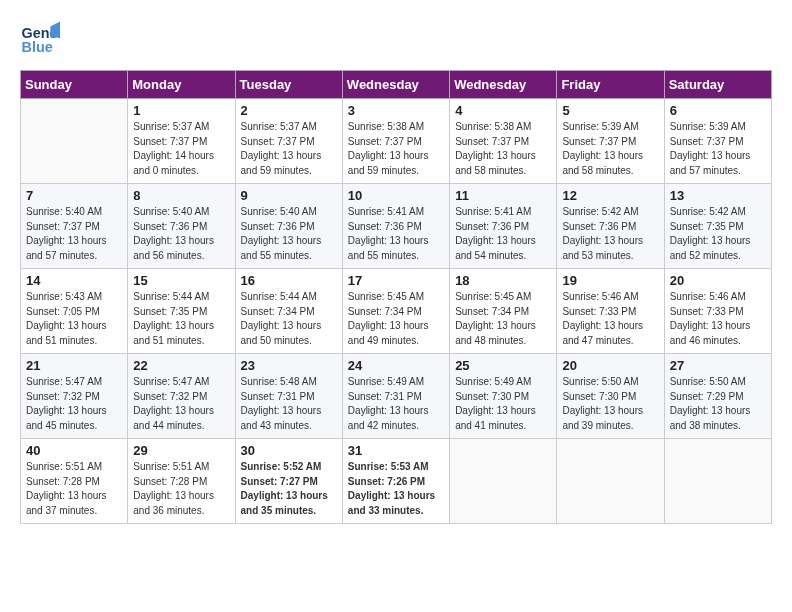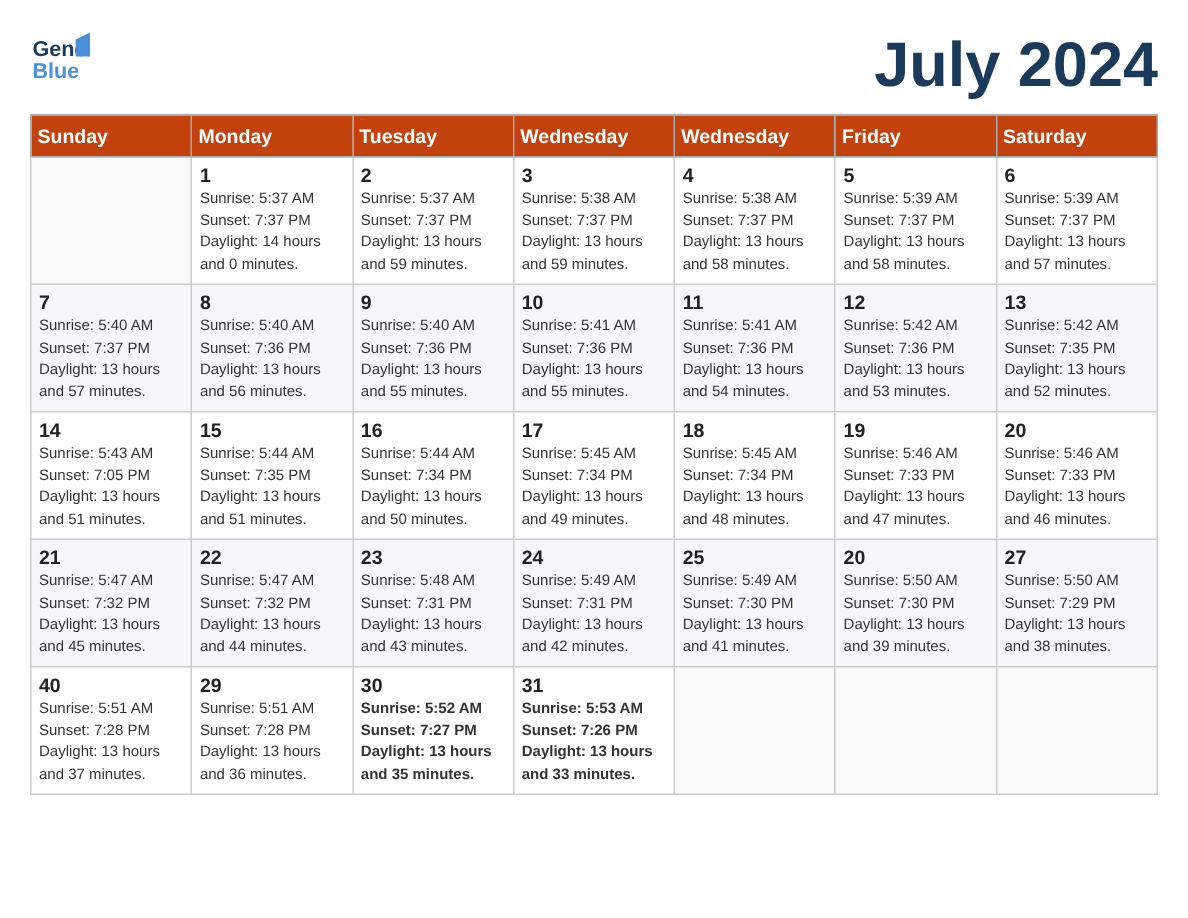--- a/index.html
+++ b/index.html
@@ -36,21 +36,21 @@
     }
     .location {
       font-size: 16px;
       color: #333;
     }
     table {
       width: 100%;
       border-collapse: collapse;
     }
     thead tr th {
-      background-color: #c2410c;
+      background-color: #701a75;
       color: #fff;
       font-size: 13px;
       padding: 6px 4px;
       text-align: left;
       border: 1px solid #aaa;
     }
     tbody tr td {
       border: 1px solid #ccc;
       vertical-align: top;
       padding: 4px 5px;
@@ -86,21 +86,20 @@
 
 <div class="header">
   <div class="logo">
     <svg class="logo-icon" viewBox="0 0 50 50" xmlns="http://www.w3.org/2000/svg">
       <text x="2" y="22" font-size="18" font-weight="bold" fill="#1a3a5c" font-family="Arial">General</text>
       <text x="2" y="40" font-size="18" font-weight="bold" fill="#4a90d9" font-family="Arial">Blue</text>
       <polygon points="38,8 50,2 50,22 38,22" fill="#4a90d9"></polygon>
     </svg>
   </div>
   <div class="title-block">
-    <div class="month-title">July 2024</div>
   </div>
 </div>
 
 <table>
   <thead>
     <tr id="header-row">
         <th>Sunday</th>
         <th>Monday</th>
         <th>Tuesday</th>
         <th>Wednesday</th>

